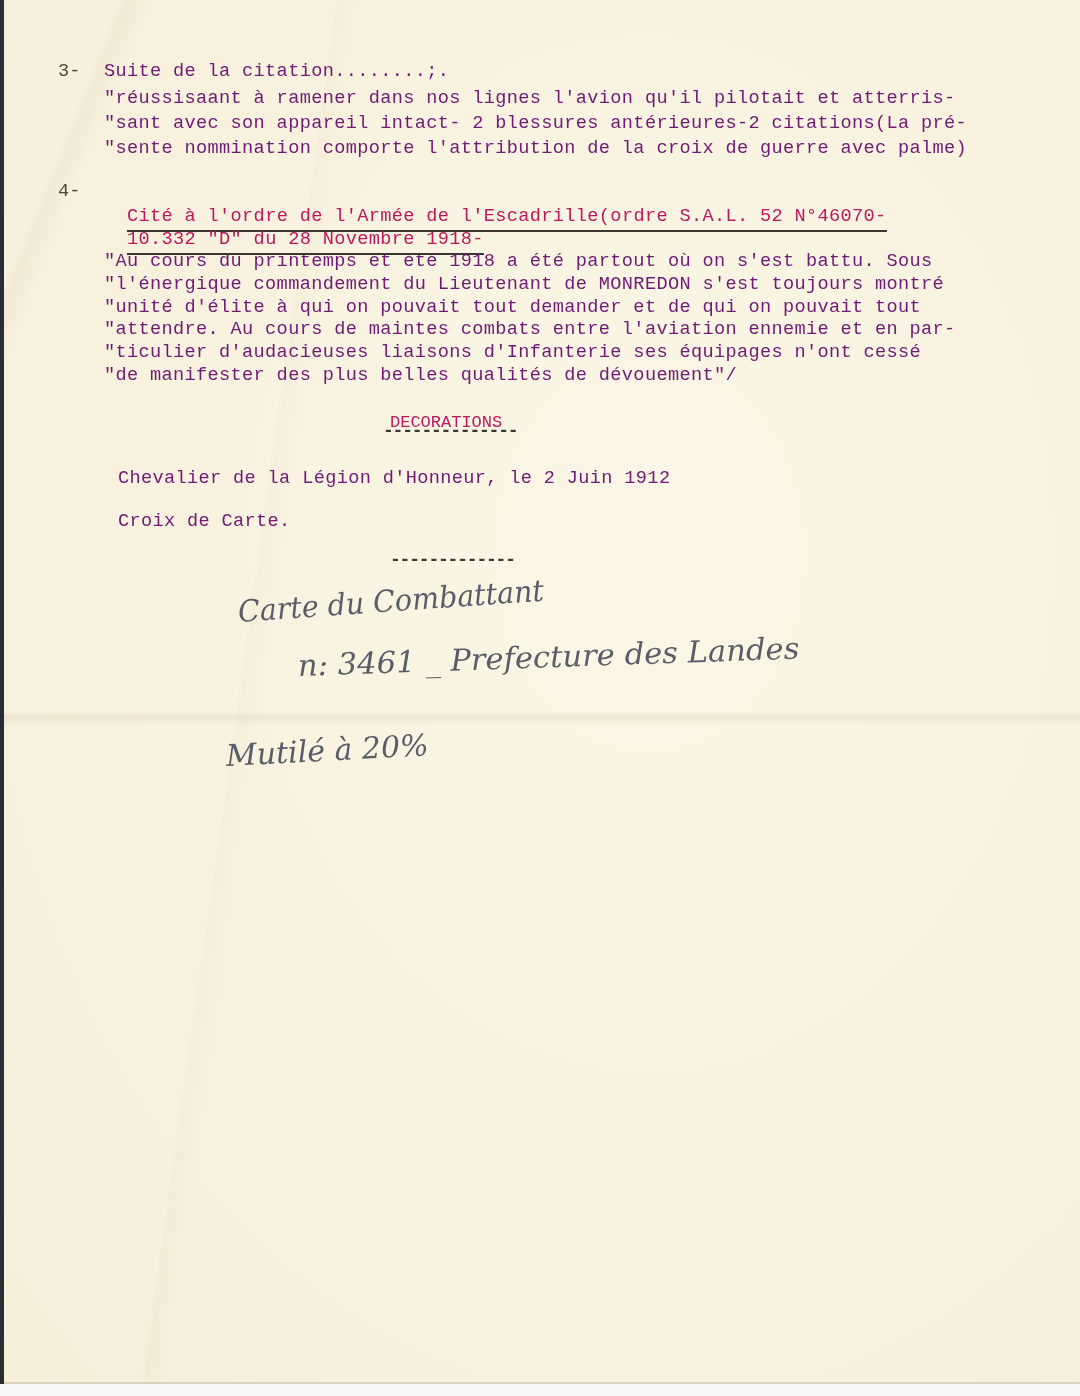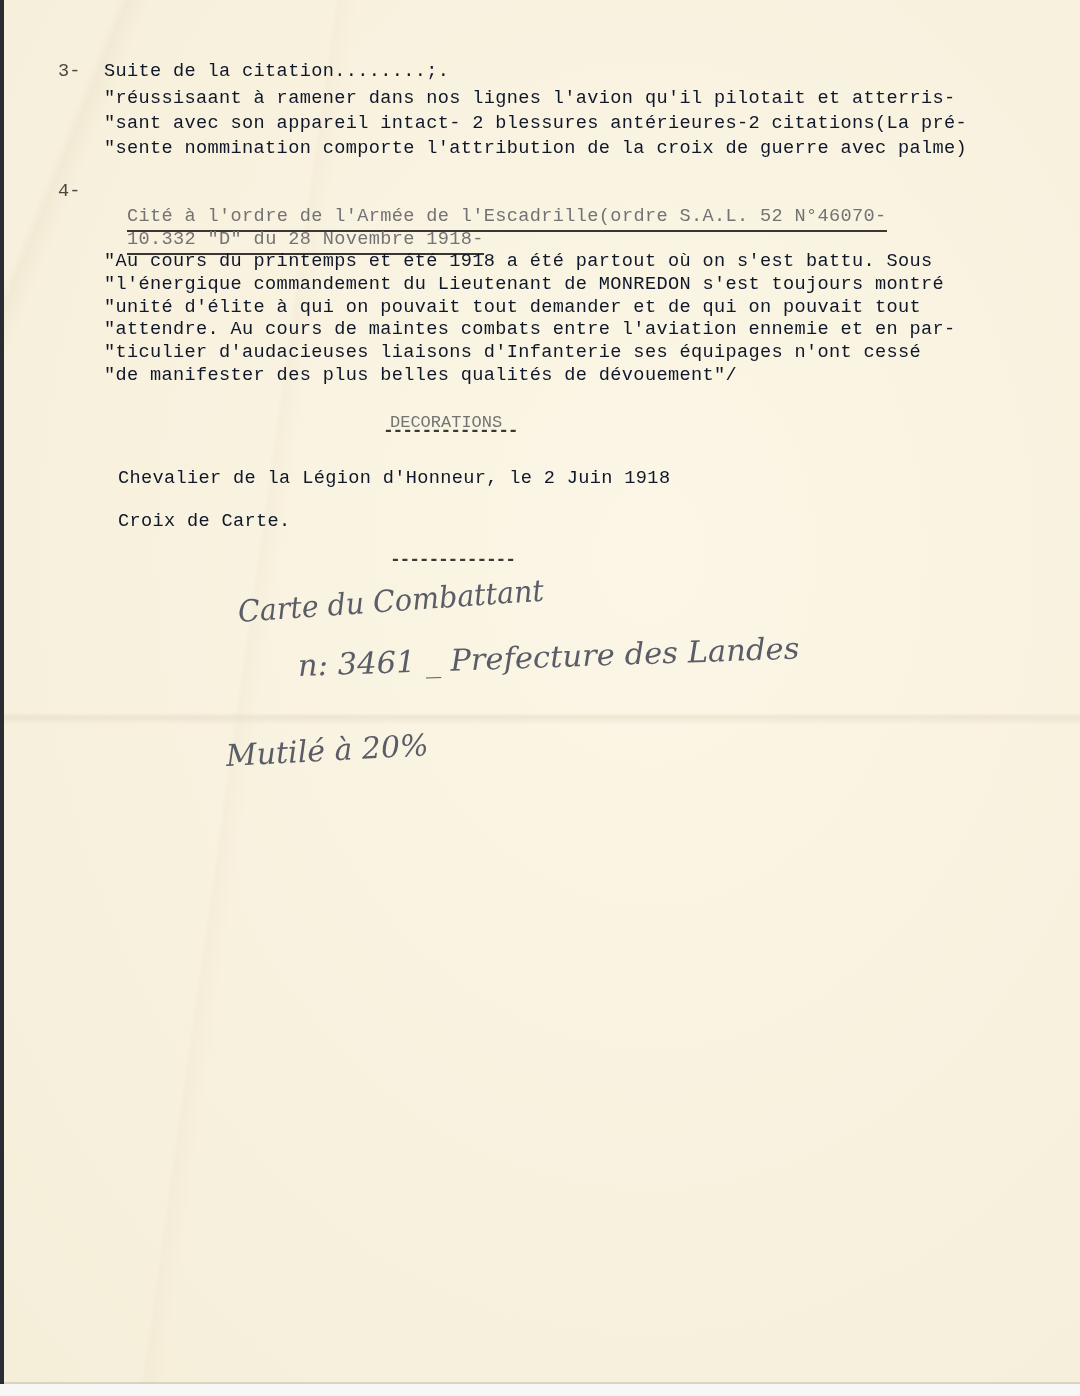--- a/index.html
+++ b/index.html
@@ -31,26 +31,26 @@
       left: 0;
       top: 0;
       width: 4px;
       height: 1384px;
       background: #2a2c33;
     }
     .typed {
       position: absolute;
       font-family: "Liberation Mono", "DejaVu Sans Mono", monospace;
       font-size: 18.6px;
-      color: #0f172a;
+      color: #701a75;
       white-space: pre;
       letter-spacing: 0.35px;
       line-height: 25px;
     }
-    .typed.dark { color: #737373; }
+    .typed.dark { color: #be185d; }
     .num {
       position: absolute;
       font-family: "Liberation Mono", "DejaVu Sans Mono", monospace;
       font-size: 18.6px;
       color: #4a4742;
     }
     .underlined {
       border-bottom: 2px solid #3a3733;
       padding-bottom: 1px;
       display: inline-block;
@@ -95,20 +95,20 @@
 <div class="typed" style="left:104px; top:249px;">"Au cours du printemps et été 1918 a été partout où on s'est battu. Sous</div>
 <div class="typed" style="left:104px; top:272px;">"l'énergique commandement du Lieutenant de MONREDON s'est toujours montré</div>
 <div class="typed" style="left:104px; top:295px;">"unité d'élite à qui on pouvait tout demander et de qui on pouvait tout</div>
 <div class="typed" style="left:104px; top:317px;">"attendre. Au cours de maintes combats entre l'aviation ennemie et en par-</div>
 <div class="typed" style="left:104px; top:340px;">"ticulier d'audacieuses liaisons d'Infanterie ses équipages n'ont cessé</div>
 <div class="typed" style="left:104px; top:363px;">"de manifester des plus belles qualités de dévouement"/</div>
 
 <div class="typed dark" style="left:390px; top:410px; font-size:17px; letter-spacing:0;text-align:center;">DECORATIONS</div>
 <div class="dashes" style="left:383px; top:421px;">--------------</div>
 
-<div class="typed" style="left:118px; top:466px;">Chevalier de la Légion d'Honneur, le 2 Juin 1918</div>
+<div class="typed" style="left:118px; top:466px;">Chevalier de la Légion d'Honneur, le 2 Juin 1912</div>
 <div class="typed" style="left:118px; top:509px;">Croix de Carte.</div>
 
 <div class="dashes" style="left:390px; top:550px;">-------------</div>
 
 <div class="hand" style="left:238px; top:594px; font-size:30px; transform: rotate(-4deg) scaleX(0.95);">Carte du Combattant</div>
 <div class="hand" style="left:298px; top:648px; font-size:30px; transform: rotate(-2deg) scaleX(1.02);">n: 3461 _ Prefecture des Landes</div>
 <div class="hand" style="left:226px; top:738px; font-size:30px; transform: rotate(-3deg);">Mutilé à 20%</div>
 
 </body></html>

